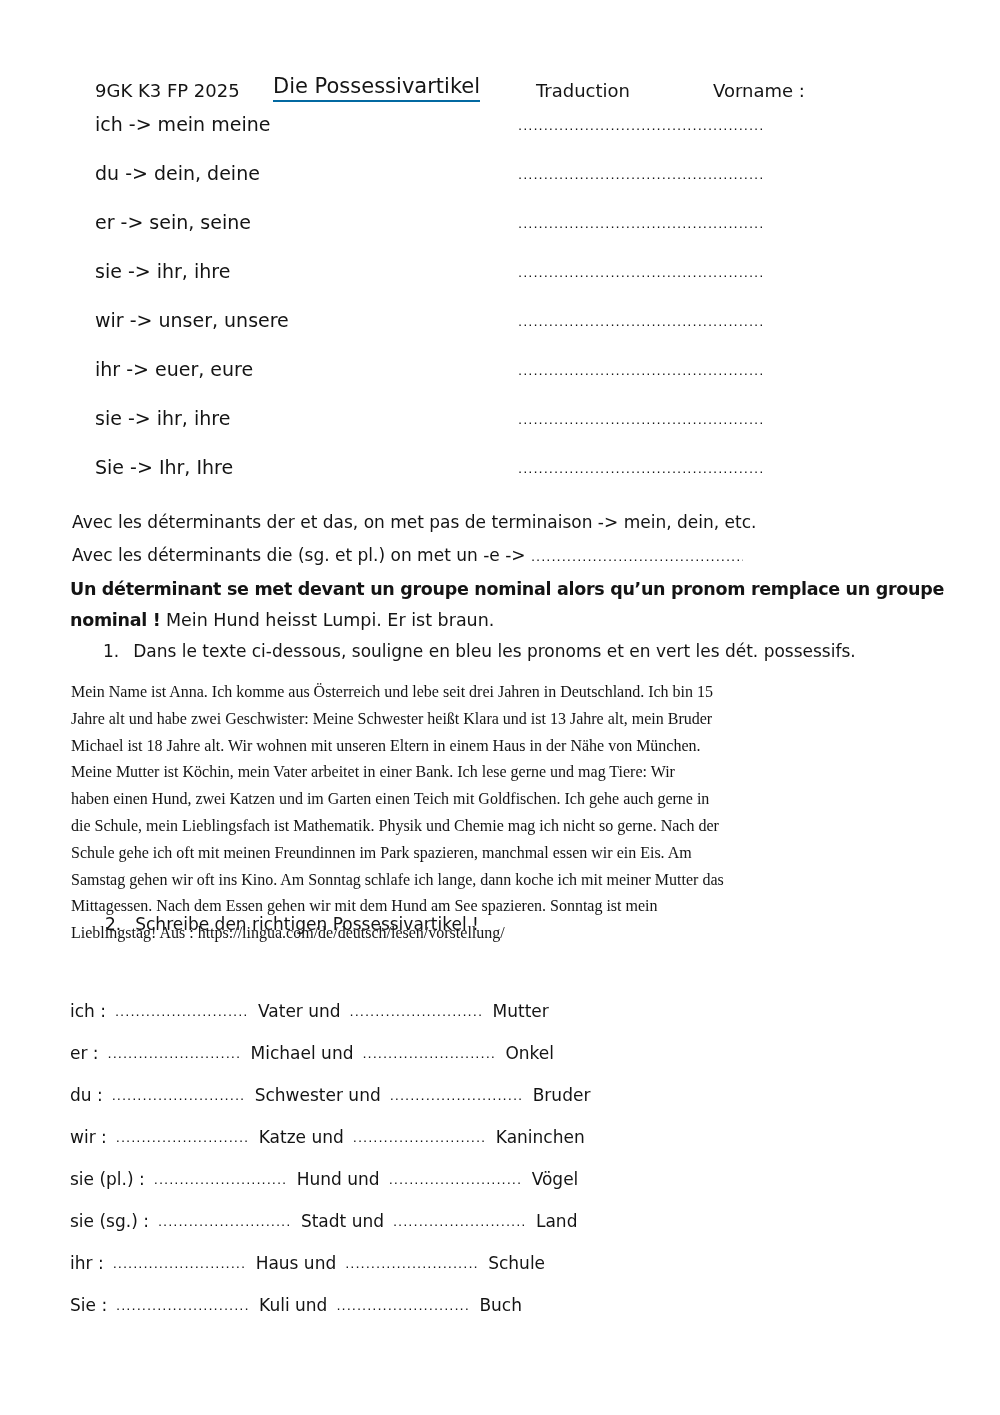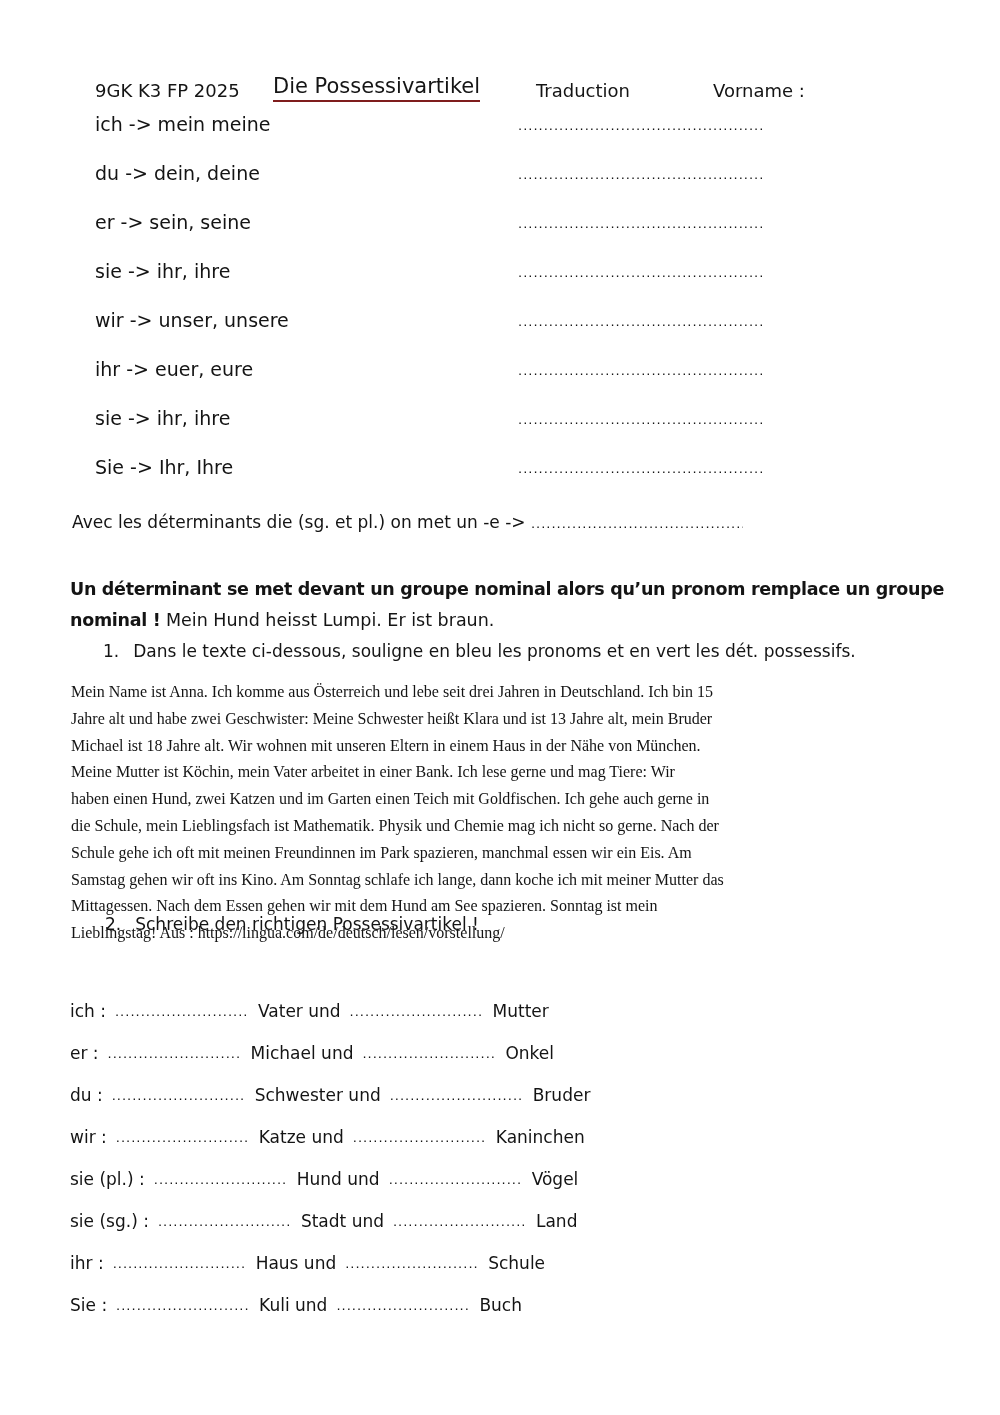--- a/index.html
+++ b/index.html
@@ -9,21 +9,21 @@
     width: 1000px;
     height: 1415px;
     font-family: "DejaVu Sans", sans-serif;
     color: #141414;
     overflow: hidden;
   }
 
   
   .hdr-code      { position: absolute; left: 95px;  top: 80px; font-size: 18px; }
   .hdr-title     { position: absolute; left: 273px; top: 74px; font-size: 21px;
-                   border-bottom: 2px solid #7f1d1d; padding-bottom: 2px; }
+                   border-bottom: 2px solid #0369a1; padding-bottom: 2px; }
   .hdr-trad      { position: absolute; left: 536px; top: 80px; font-size: 18px; }
   .hdr-vorname   { position: absolute; left: 713px; top: 80px; font-size: 18px; }
 
   
   .pronoun-table { position: absolute; left: 95px; top: 100px; width: 800px; }
   .pl-row  { position: relative; height: 49px; line-height: 49px; font-size: 19px; }
   .dots    { font-size: 13px; letter-spacing: 1px; white-space: nowrap;
              overflow: hidden; display: inline-block; color: #141414; }
   .pl-row .dots { position: absolute; left: 423px; top: 0; width: 247px;
                   height: 49px; line-height: 52px; }
@@ -91,20 +91,23 @@
     <span class="dots">......................................................................</span>
   </div>
   <div class="pl-row">
     <span>Sie -&gt; Ihr, Ihre</span>
     <span class="dots">......................................................................</span>
   </div>
 </div>
 
 <div class="notes">
   <div class="note-line">
+    <span>Avec les déterminants der et das, on met pas de terminaison -&gt; mein, dein, etc.</span>
+  </div>
+  <div class="note-line">
     <span>Avec les déterminants die (sg. et pl.) on met un -e -&gt;</span>
     <span class="dots">......................................................................</span>
   </div>
 </div>
 
 <div class="grammar"><span class="bold">Un déterminant se met devant un groupe nominal alors qu’un pronom remplace un groupe
 nominal !</span><span> Mein Hund heisst Lumpi. Er ist braun.</span></div>
 
 <div class="ex-heading ex1-heading">
   <span class="num">1.</span><span>Dans le texte ci-dessous, souligne en bleu les pronoms et en vert les dét. possessifs.</span>

